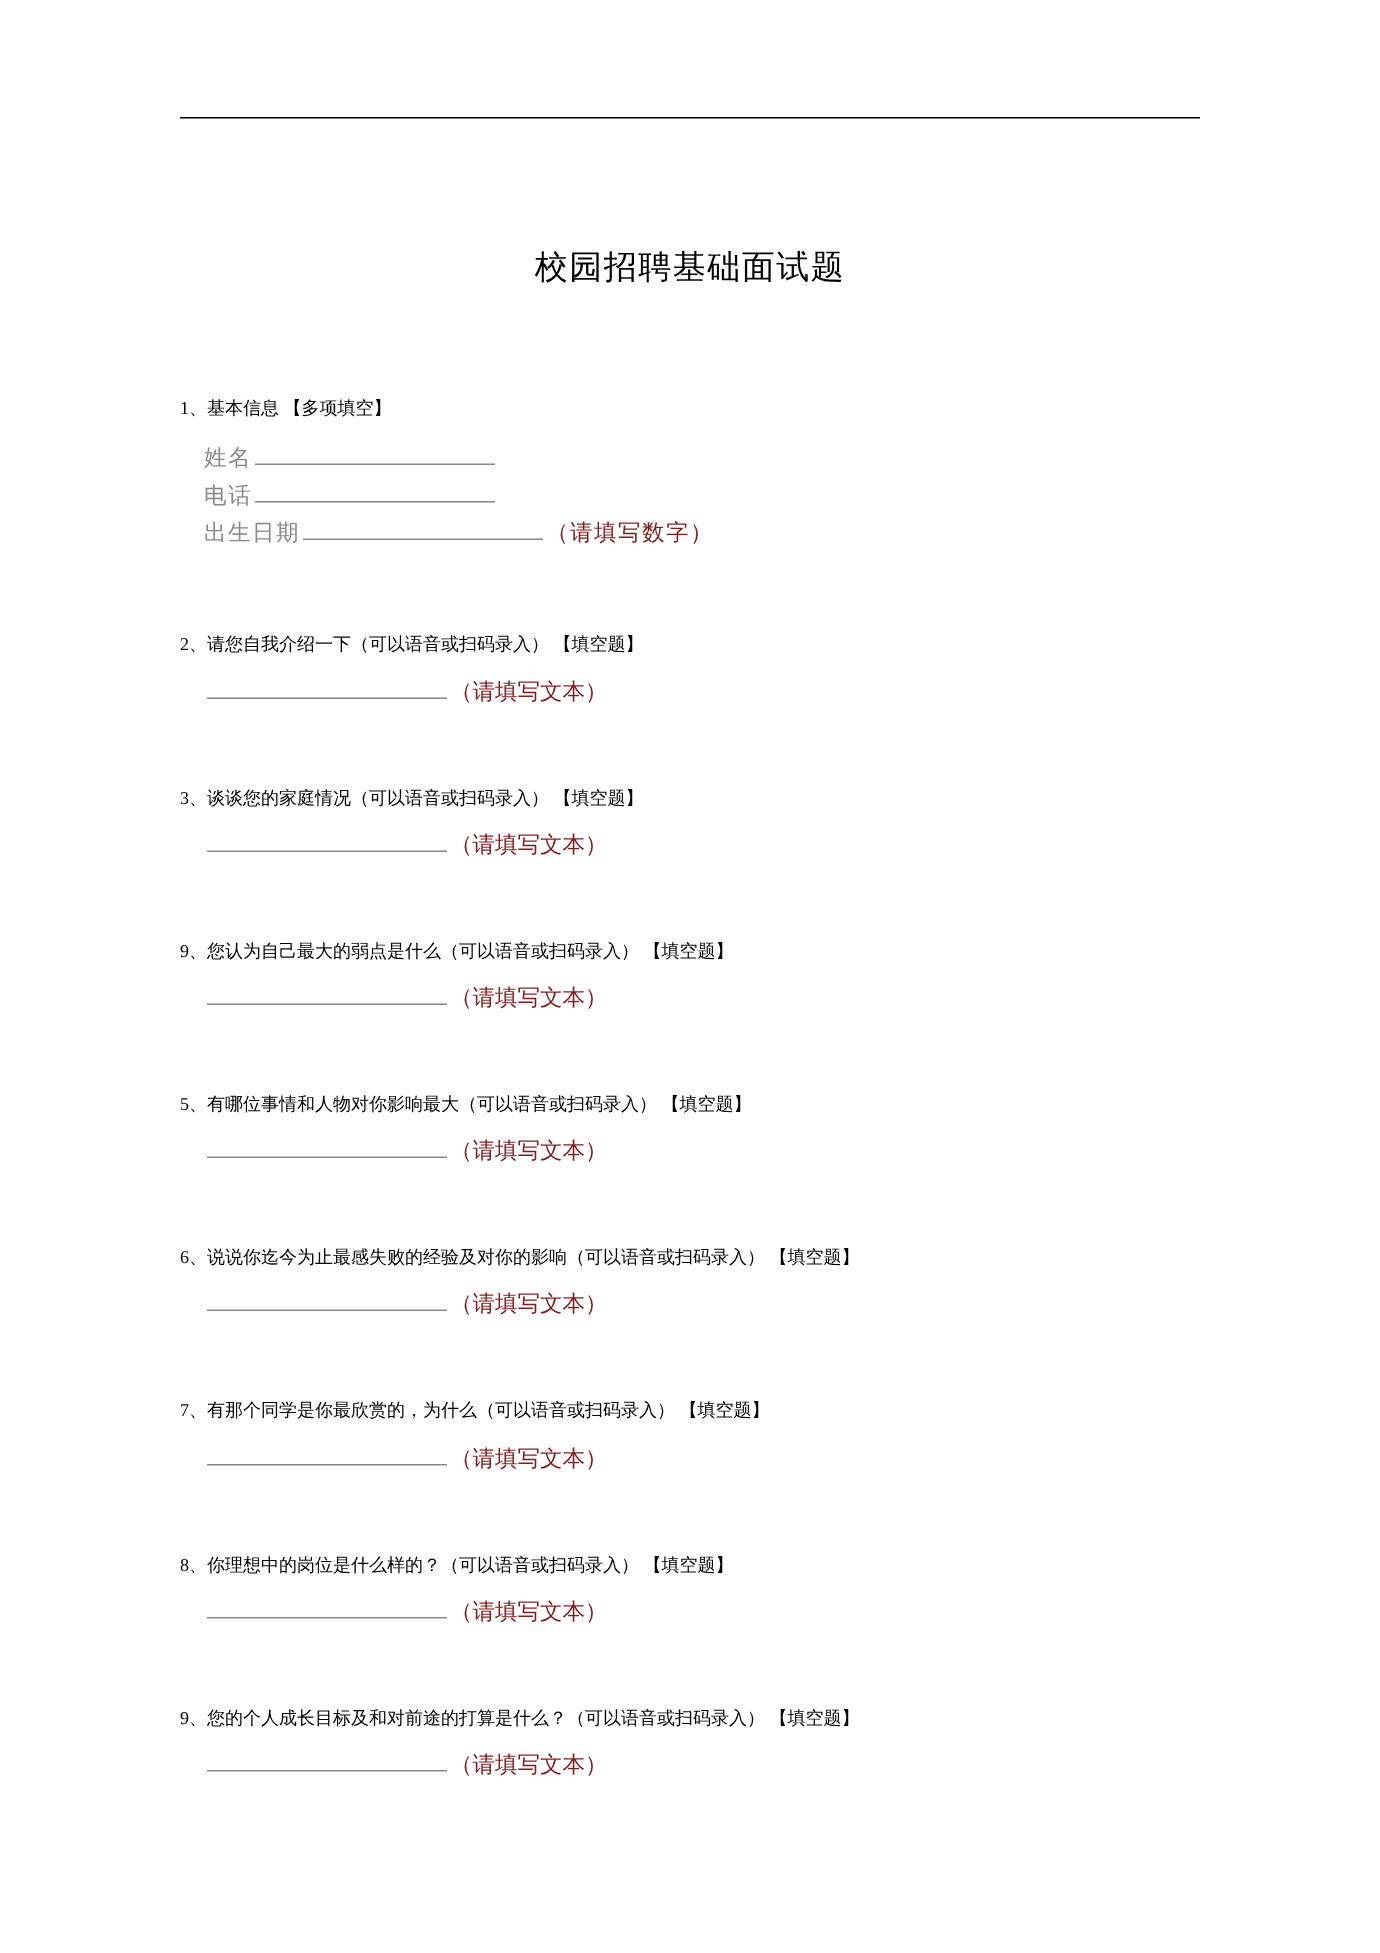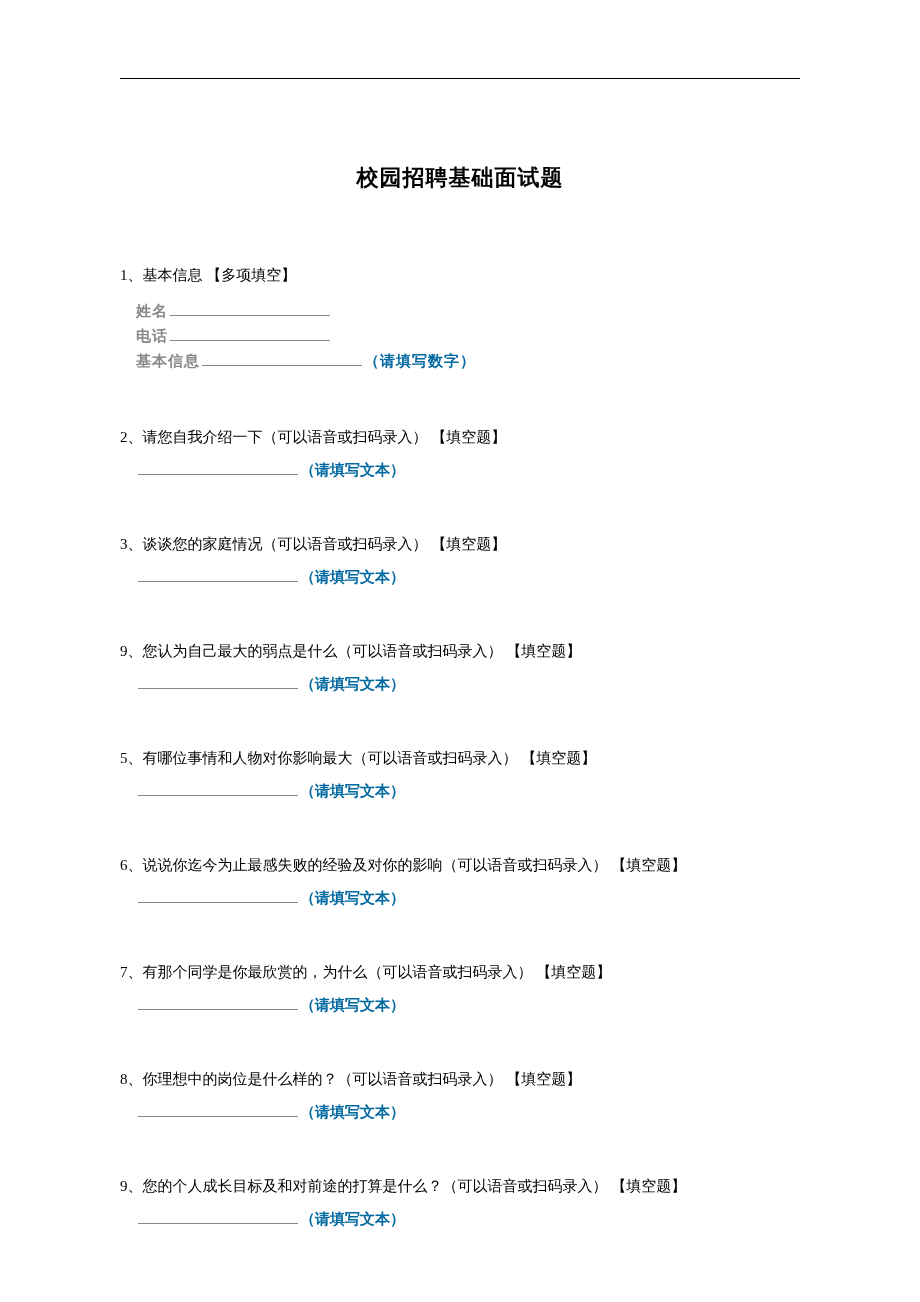--- a/index.html
+++ b/index.html
@@ -11,80 +11,78 @@
       padding: 78px 120px 40px 120px;
       color: #000;
     }
     .top-rule {
       border-top: 1.5px solid #000;
       margin-bottom: 84px;
     }
     .title {
       text-align: center;
       font-size: 22px;
-      font-weight: bold;
+      font-weight: normal;
       margin: 0 0 70px 0;
       font-family: "SimHei", "黑体", sans-serif;
       letter-spacing: 1px;
     }
     .question {
       margin-bottom: 52px;
     }
     .q-title {
-      font-size: 15px;
+      font-size: 12px;
       margin-bottom: 12px;
       line-height: 1.6;
     }
     .fields {
       padding-left: 16px;
     }
     .field-line {
       font-size: 15px;
       color: #888;
       line-height: 1.65;
       letter-spacing: 1px;
-      font-weight: bold;
     }
     .blank {
       display: inline-block;
       border-bottom: 1px solid #888;
       width: 160px;
       height: 14px;
       vertical-align: baseline;
       margin: 0 2px;
     }
     .hint {
-      color: #0369a1;
+      color: #7f1d1d;
       text-align: right;
     }
     .q-answer {
       padding-left: 16px;
       font-size: 15px;
       color: #888;
-      font-weight: bold;
     }
   </style>
 </head>
 <body>
 
 <div class="top-rule"></div>
 
 <div class="title">校园招聘基础面试题</div>
 
 <div class="question">
   <div class="q-title">1、基本信息 【多项填空】</div>
   <div class="fields">
     <div class="field-line">
       <span>姓名</span><span class="blank"></span>
     </div>
     <div class="field-line">
       <span>电话</span><span class="blank"></span>
     </div>
     <div class="field-line">
-      <span>基本信息</span><span class="blank"></span><span class="hint">（请填写数字）</span>
+      <span>出生日期</span><span class="blank"></span><span class="hint">（请填写数字）</span>
     </div>
   </div>
 </div>
 
 <div class="question">
   <div class="q-title">2、请您自我介绍一下（可以语音或扫码录入） 【填空题】</div>
   <div class="q-answer">
     <span class="blank"></span><span class="hint">（请填写文本）</span>
   </div>
 </div>

